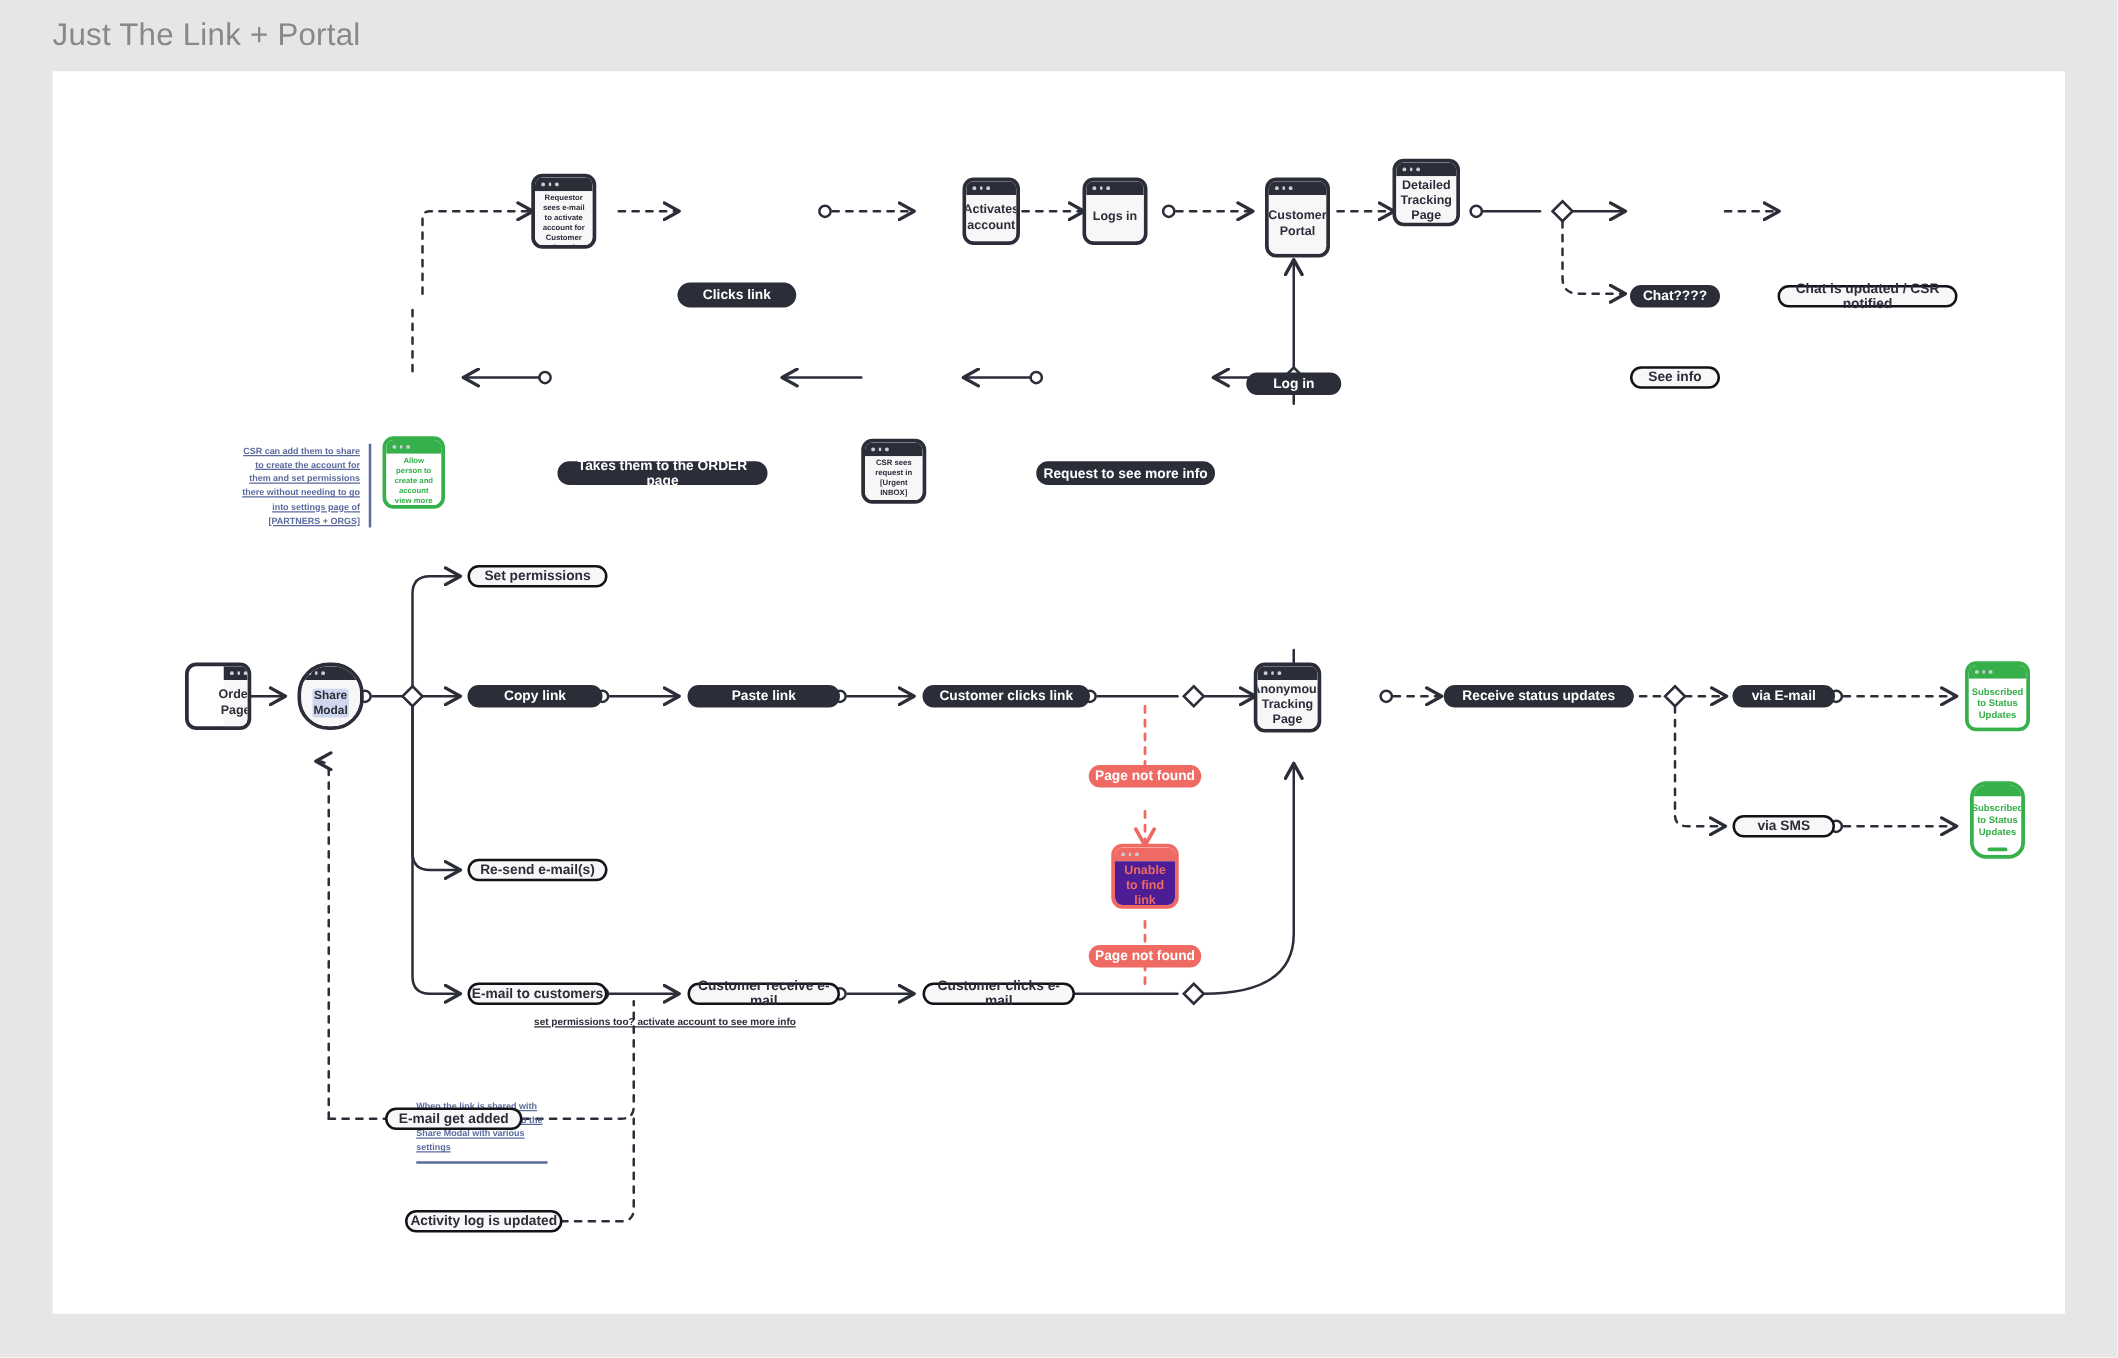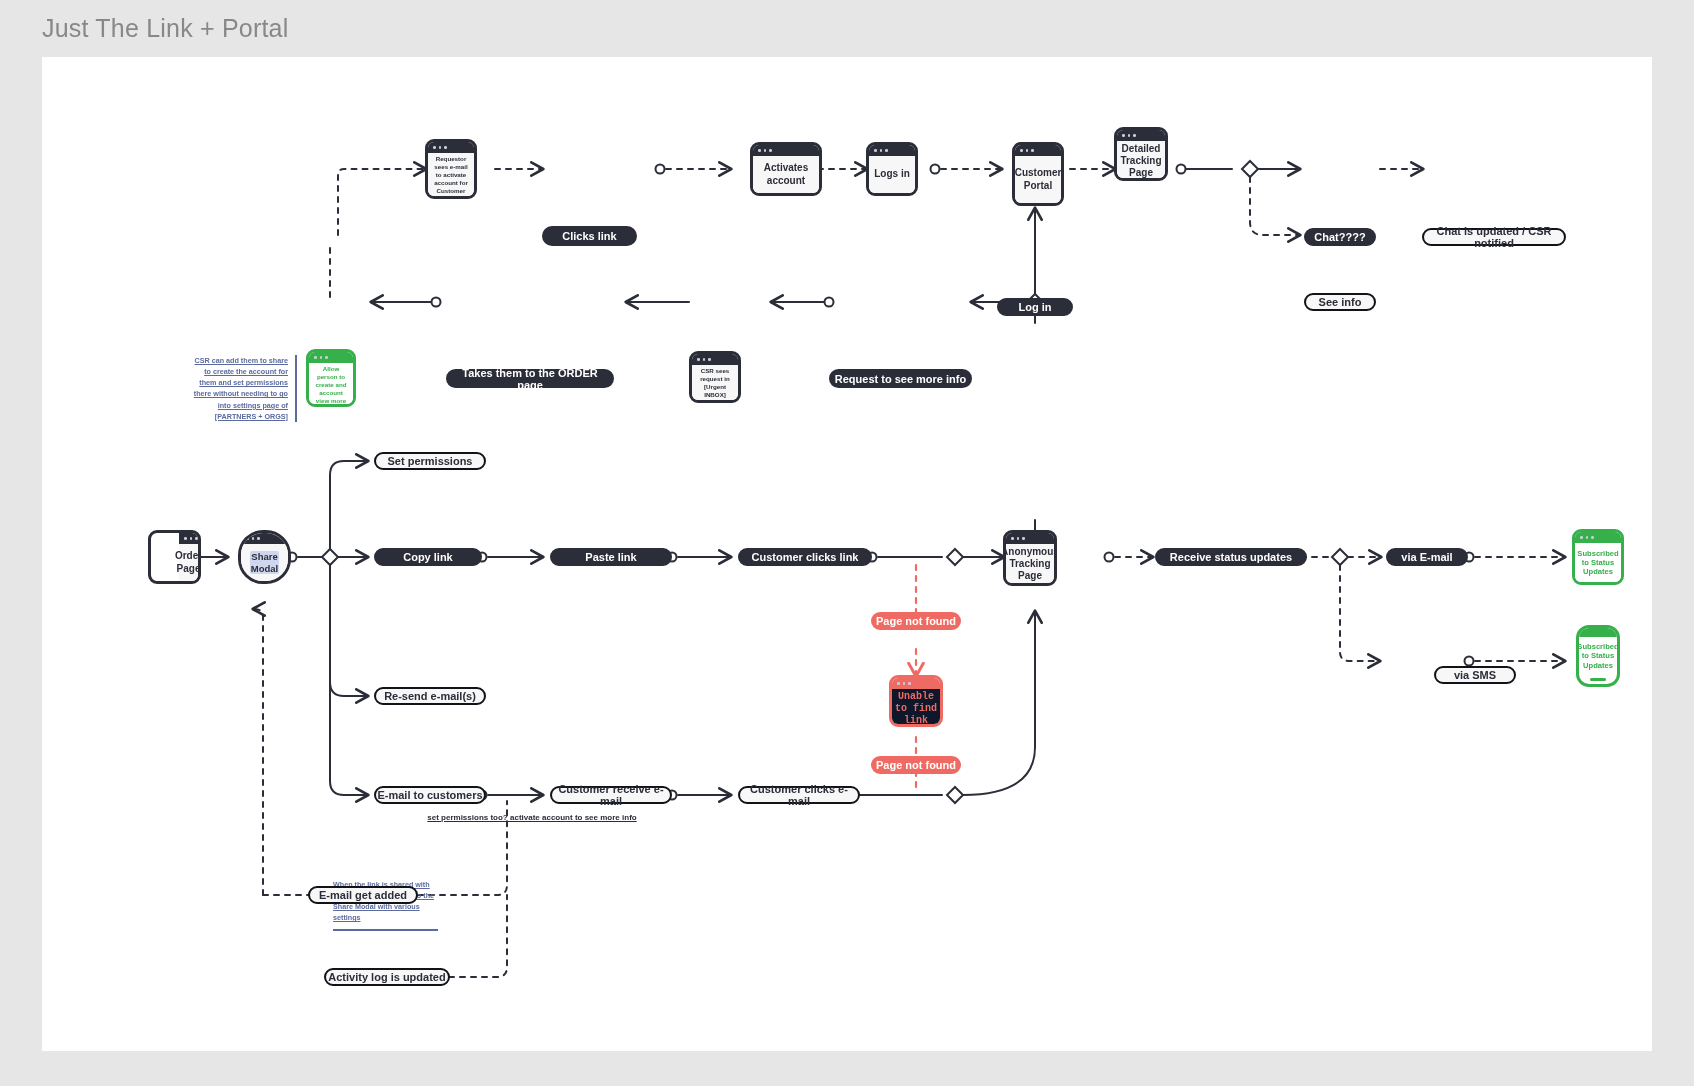--- a/index.html
+++ b/index.html
@@ -67,21 +67,21 @@
     line-height:1.22;padding:2px 3px;box-sizing:border-box;
   }
   .win.tiny .win-body{font-size:6.2px;line-height:1.3;}
 
   .win-green{border-color:#35b04a;}
   .win-green .win-bar{background:#35b04a;}
   .win-green .win-body{color:#35b04a;background:#ffffff;}
 
   .win-red{border-color:#ef6a62;}
   .win-red .win-bar{background:#ef6a62;}
-  .win-red .win-body{color:#ef6a62;background:#0f172a;font-family:Liberation Mono, monospace;}
+  .win-red .win-body{color:#ef6a62;background:#4c1d95;}
 
   
   .phone{
     border:3px solid #35b04a;
     border-radius:13px;
     background:#ffffff;
     overflow:hidden;
     display:flex;flex-direction:column;
   }
   .phone-top{height:9px;background:#35b04a;flex:0 0 auto;border-radius:0;}
@@ -232,21 +232,21 @@
         <i></i>
         <i></i>
       </div>
     <div class="win-body">Requestor sees e-mail to activate account for Customer Portal</div>
   </div>
 
   <div class="node pill pill-dark" style="left:500px;top:169px;width:95px;height:20px;">
     <span>Clicks link</span>
   </div>
 
-  <div class="node win" style="left:708px;top:85px;width:72px;height:54px;">
+  <div class="node win" style="left:728px;top:85px;width:46px;height:54px;">
     <div class="win-bar">
         <i></i>
         <i></i>
         <i></i>
       </div>
     <div class="win-body">Activates account</div>
   </div>
 
   <div class="node win" style="left:824px;top:85px;width:52px;height:54px;">
     <div class="win-bar">
@@ -365,21 +365,21 @@
   </div>
 
   <div class="node pill pill-dark" style="left:1113px;top:491px;width:152px;height:18px;">
     <span>Receive status updates</span>
   </div>
 
   <div class="node pill pill-dark" style="left:1344px;top:491px;width:82px;height:18px;">
     <span>via E-mail</span>
   </div>
 
-  <div class="node pill pill-light" style="left:1344px;top:609px;width:82px;height:18px;margin-left:48px;">
+  <div class="node pill pill-light" style="left:1344px;top:595px;width:82px;height:18px;">
     <span>via SMS</span>
   </div>
 
   <div class="node win win-green" style="left:1530px;top:472px;width:52px;height:56px;">
     <div class="win-bar">
         <i></i>
         <i></i>
         <i></i>
       </div>
     <div class="win-body" style="font-size:7.6px;">Subscribed to Status Updates</div>

